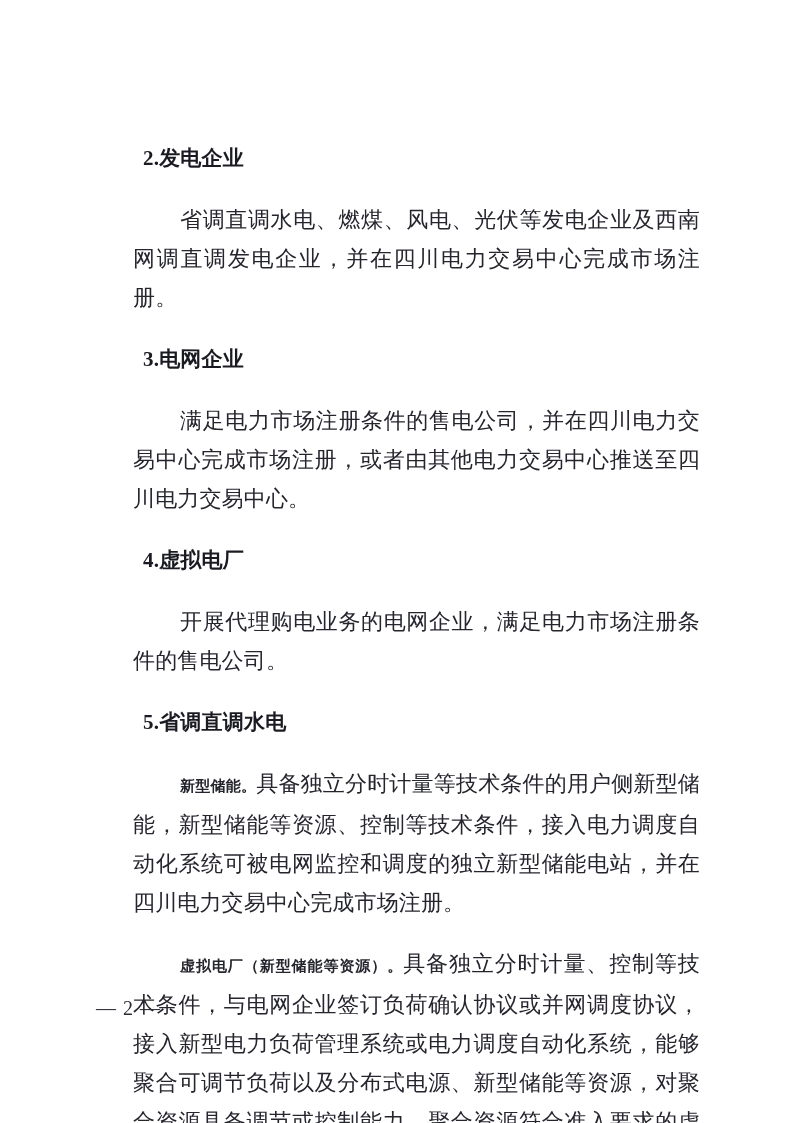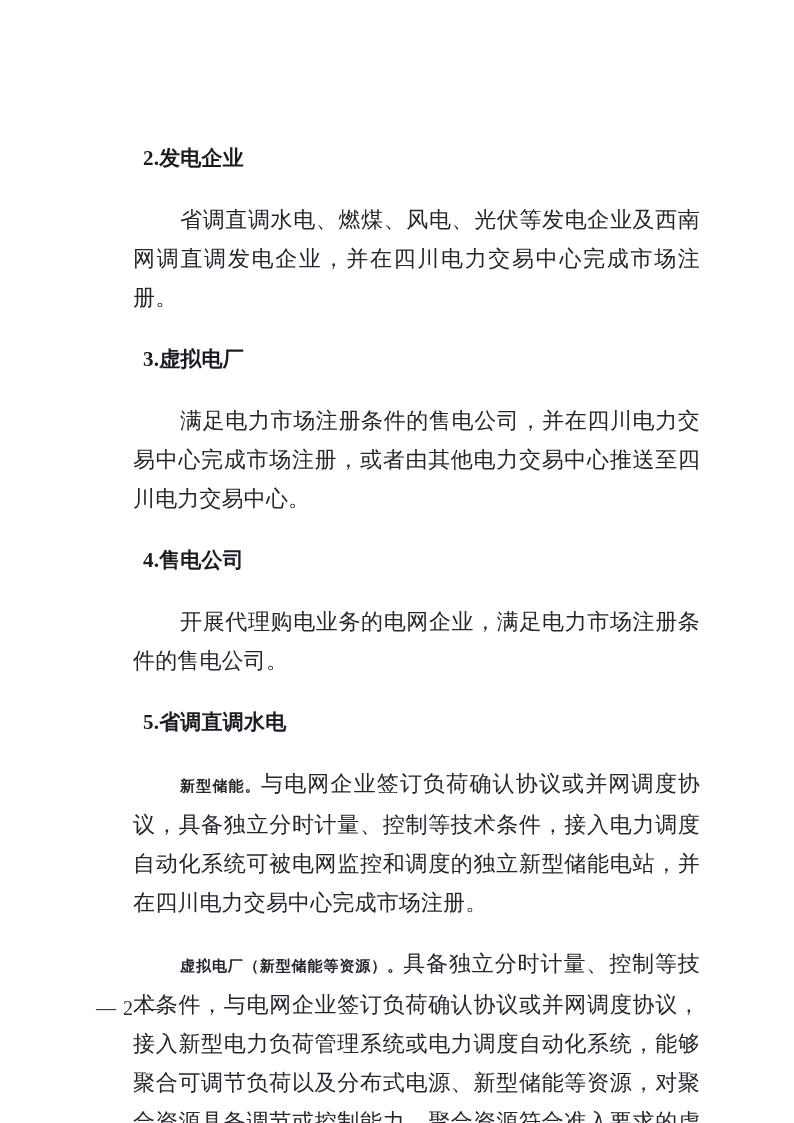--- a/index.html
+++ b/index.html
@@ -89,32 +89,32 @@
 <div class="page">
 
   <div class="content">
 
     <div class="section">
       <div class="heading"><span class="num">2.</span><span>发电企业</span></div>
       <p class="para"><span>省调直调水电、燃煤、风电、光伏等发电企业及西南网调直调发电企业，并在四川电力交易中心完成市场注册。</span></p>
     </div>
 
     <div class="section">
-      <div class="heading"><span class="num">3.</span><span>虚拟电厂</span></div>
+      <div class="heading"><span class="num">3.</span><span>电网企业</span></div>
       <p class="para"><span>满足电力市场注册条件的售电公司，并在四川电力交易中心完成市场注册，或者由其他电力交易中心推送至四川电力交易中心。</span></p>
     </div>
 
     <div class="section">
-      <div class="heading"><span class="num">4.</span><span>售电公司</span></div>
+      <div class="heading"><span class="num">4.</span><span>虚拟电厂</span></div>
       <p class="para"><span>开展代理购电业务的电网企业，满足电力市场注册条件的售电公司。</span></p>
     </div>
 
     <div class="section">
       <div class="heading"><span class="num">5.</span><span>省调直调水电</span></div>
-      <p class="para"><span class="lead">新型储能。</span><span>与电网企业签订负荷确认协议或并网调度协议，具备独立分时计量、控制等技术条件，接入电力调度自动化系统可被电网监控和调度的独立新型储能电站，并在四川电力交易中心完成市场注册。</span></p>
+      <p class="para"><span class="lead">新型储能。</span><span>具备独立分时计量等技术条件的用户侧新型储能，新型储能等资源、控制等技术条件，接入电力调度自动化系统可被电网监控和调度的独立新型储能电站，并在四川电力交易中心完成市场注册。</span></p>
       <p class="para"><span class="lead">虚拟电厂（新型储能等资源）。</span><span>具备独立分时计量、控制等技术条件，与电网企业签订负荷确认协议或并网调度协议，接入新型电力负荷管理系统或电力调度自动化系统，能够聚合可调节负荷以及分布式电源、新型储能等资源，对聚合资源具备调节或控制能力，聚合资源符合准入要求的虚拟电厂，并在四川电力交易中心完成市场注册。</span></p>
     </div>
 
   </div>
 
   <div class="footer">
     <span class="pagenum">— 2 —</span>
   </div>
 
 </div>

